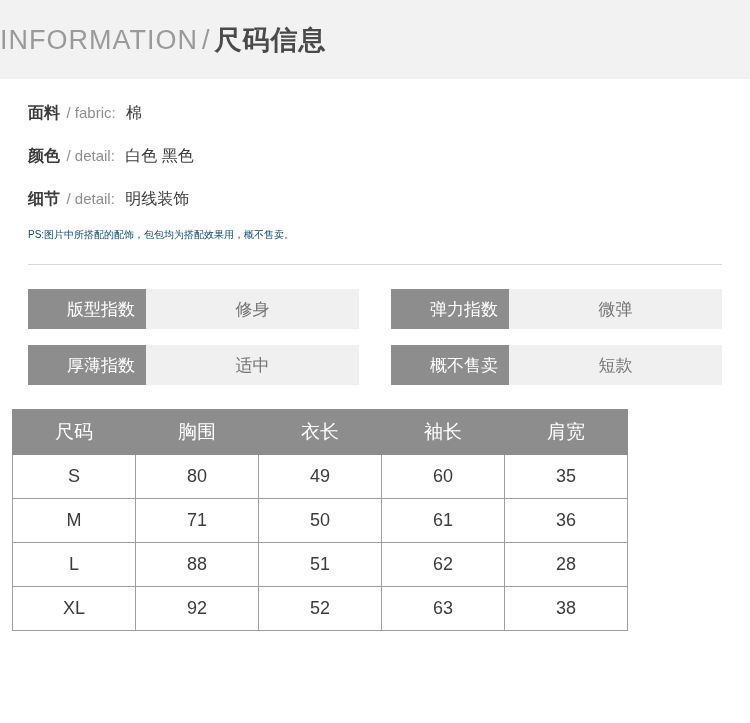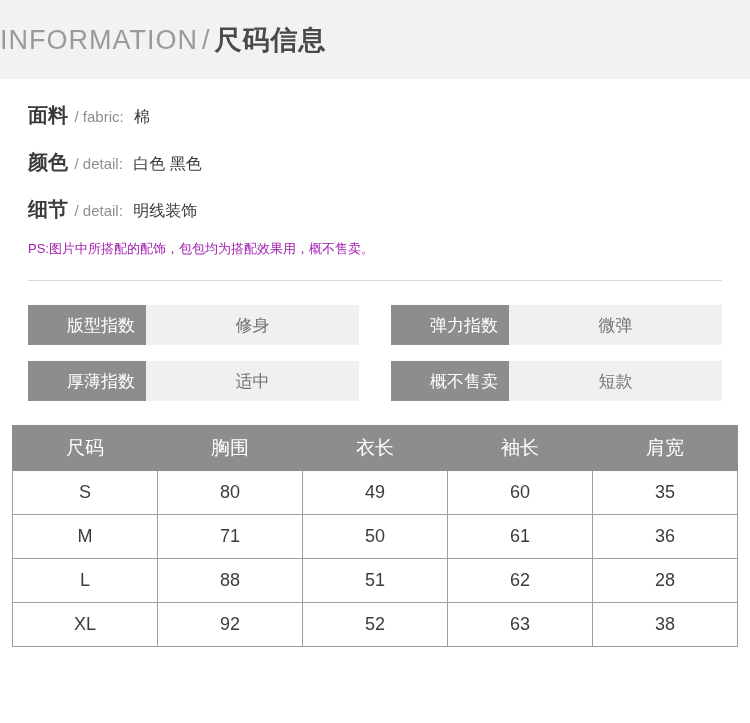--- a/index.html
+++ b/index.html
@@ -49,37 +49,37 @@
   
   .specs {
     padding: 26px 28px 0 28px;
   }
   .spec-row {
     margin-bottom: 27px;
     white-space: nowrap;
     line-height: 1;
   }
   .spec-cn {
-    font-size: 20px;
+    font-size: 16px;
     color: #3a3a3a;
     font-weight: bold;
   }
   .spec-en {
     font-size: 15px;
     color: #8f8f8f;
     margin: 17px 2px;
   }
   .spec-val {
     font-size: 16px;
     color: #3c3c3c;
     margin-left: 4px;
   }
   .ps-note {
-    font-size: 13px;
-    color: #a21caf;
+    font-size: 10px;
+    color: #0c4a6e;
     margin-top: -6px;
     margin-bottom: 0;
     line-height: 1.4;
   }
 
   .divider {
     margin: 22px 28px 0 28px;
     border: 0;
     border-top: 1px solid #d8d8d8;
     height: 0;
@@ -118,21 +118,21 @@
     justify-content: center;
     box-sizing: border-box;
   }
 
   
   .size-table-wrap {
     margin: 24px 12px 0 12px;
   }
   table.size-table {
     border-collapse: collapse;
-    width: 726px;
+    width: 616px;
     table-layout: fixed;
   }
   table.size-table th {
     background: #8d8d8d;
     color: #ffffff;
     font-size: 19px;
     font-weight: normal;
     height: 42px;
     border: 1px solid #8d8d8d;
   }

